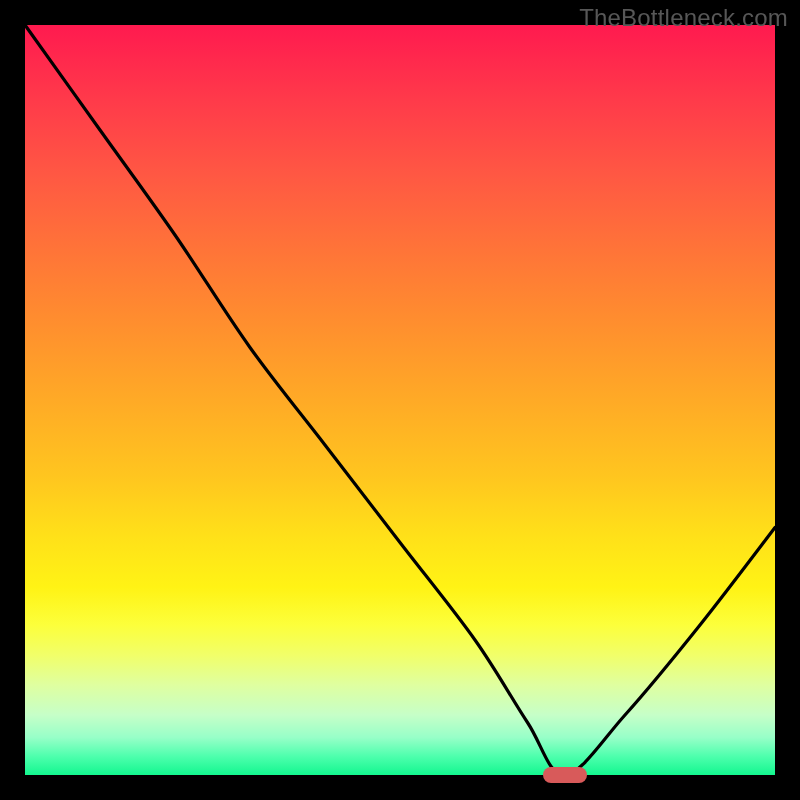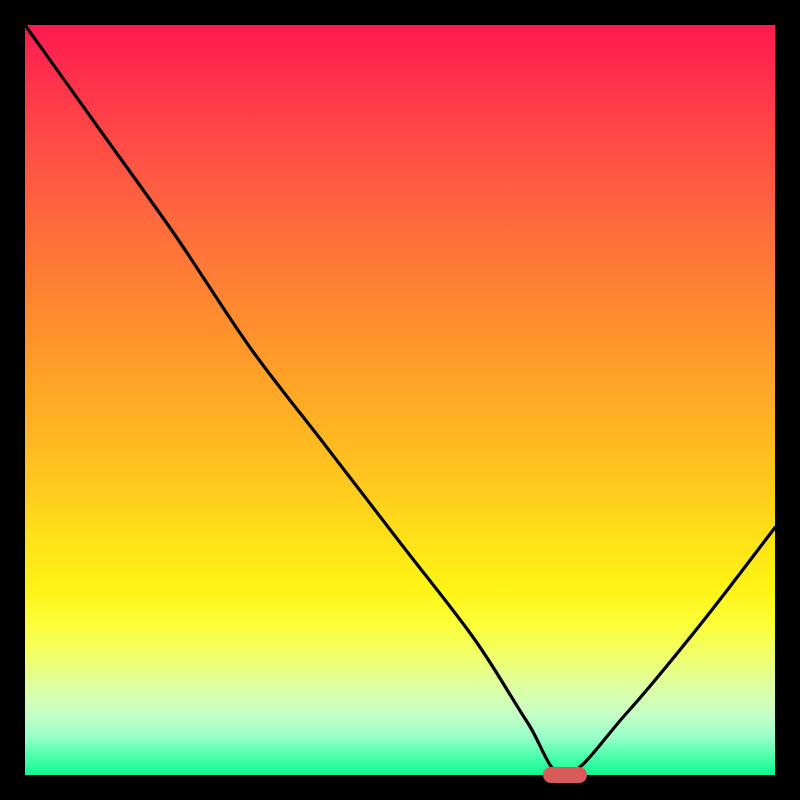--- a/index.html
+++ b/index.html
@@ -74,13 +74,14 @@
 </head>
 <body>
 
 <div class="outer">
   <div class="plot">
     <svg class="curve" viewBox="0 0 750 750">
       <path id="curve-path" fill="none" stroke="#000000" stroke-width="3.2" stroke-linecap="round" d="M 0.0 0.0 C 12.5 17.5, 50.0 70.0, 75.0 105.0 C 100.0 140.0, 125.0 173.8, 150.0 210.0 C 175.0 246.3, 200.0 287.5, 225.0 322.5 C 250.0 357.5, 275.0 387.5, 300.0 420.0 C 325.0 452.5, 350.0 485.0, 375.0 517.5 C 400.0 550.0, 428.8 585.0, 450.0 615.0 C 471.3 645.0, 487.5 675.0, 502.5 697.5 C 517.5 720.0, 523.8 751.3, 540.0 750.0 C 556.3 748.8, 577.5 715.0, 600.0 690.0 C 622.5 665.0, 650.0 631.3, 675.0 600.0 C 700.0 568.8, 737.5 518.8, 750.0 502.5"></path>
     </svg>
     <div id="opt-marker" class="marker" style="left: 540px; top: 750px; background: rgb(216, 90, 90);"></div>
   </div>
+  <div class="watermark">TheBottleneck.com</div>
 </div>
 
 </body></html>

